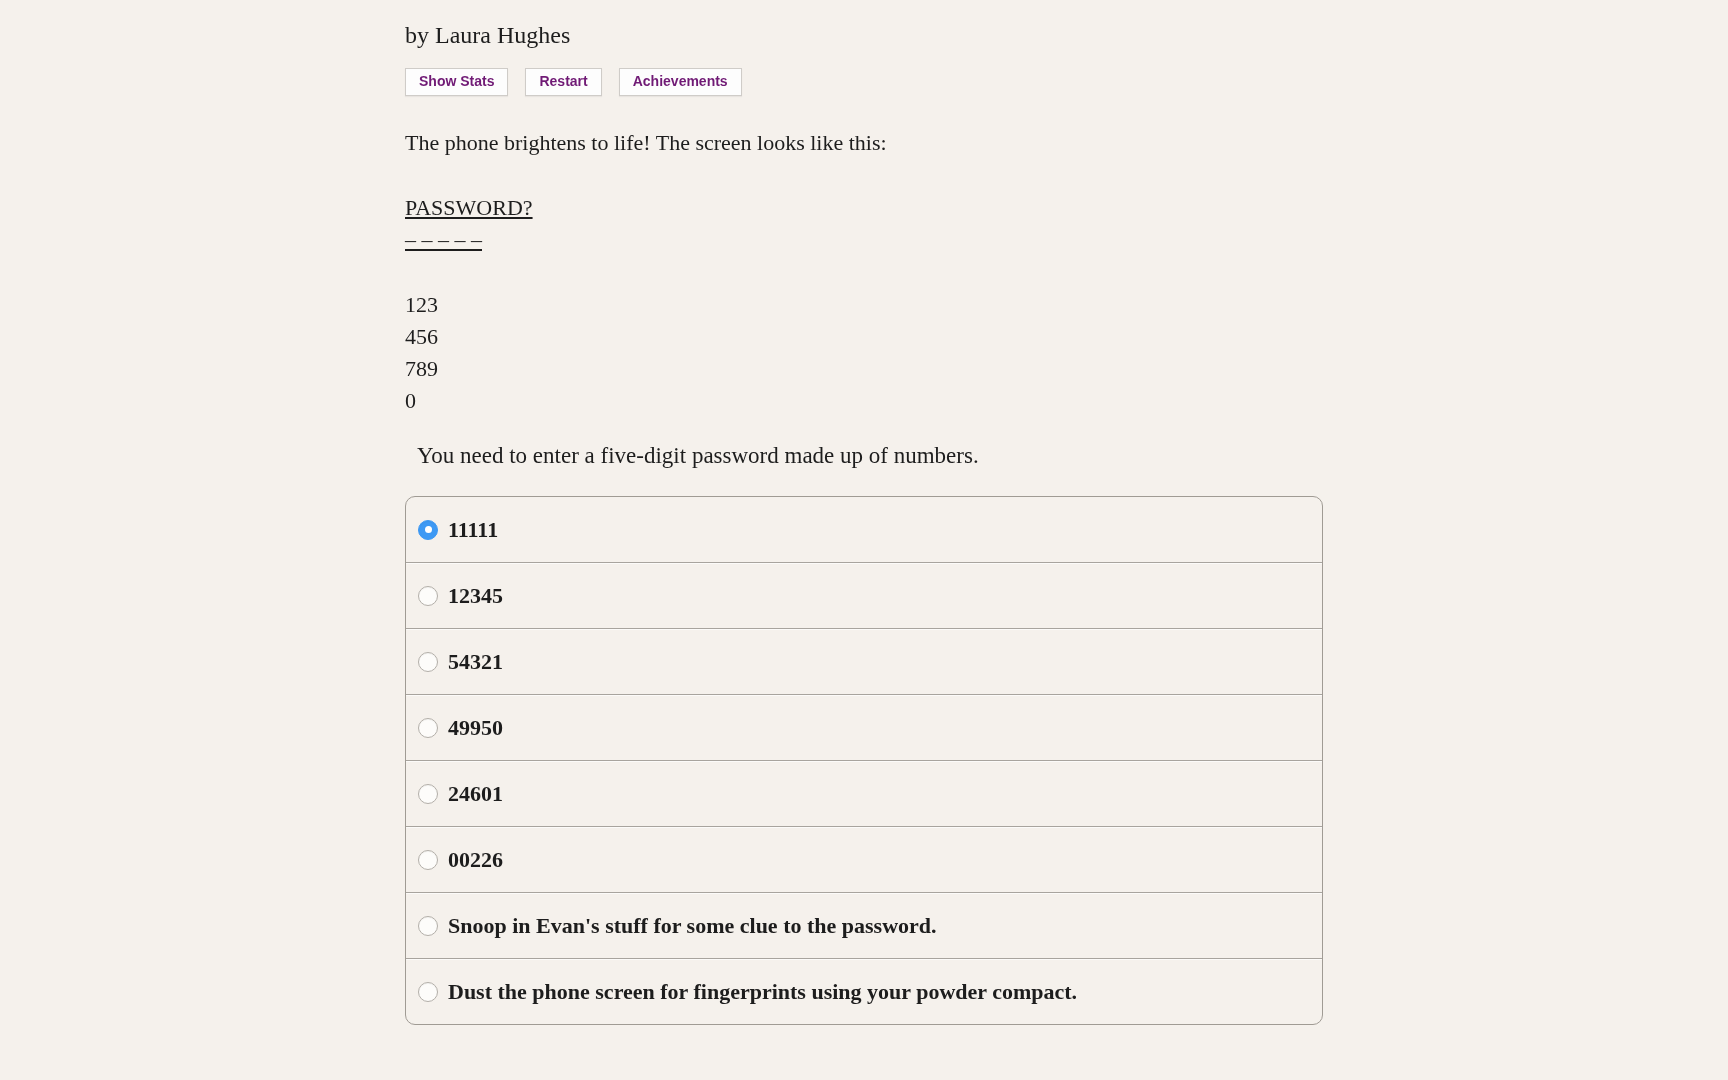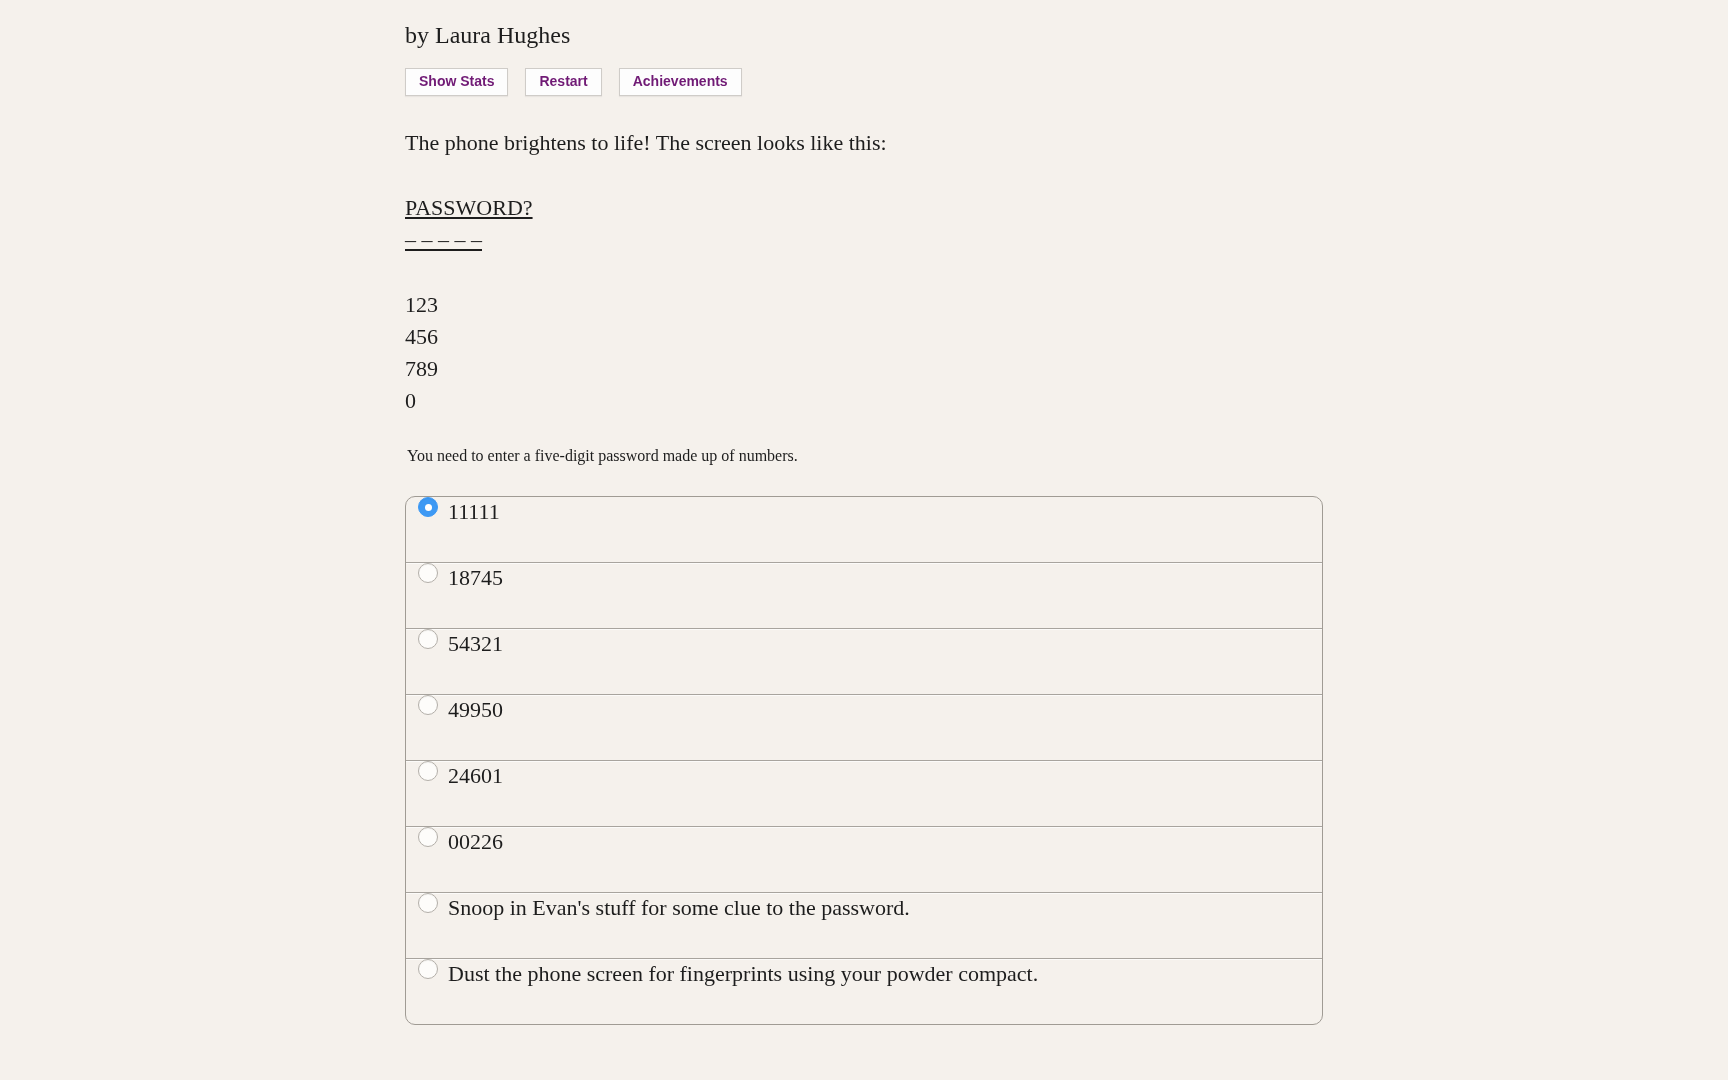--- a/index.html
+++ b/index.html
@@ -60,37 +60,39 @@
     line-height: 32px;
     margin: 0 0 33px 0;
     text-decoration: underline;
   }
   .keypad {
     font-size: 22px;
     line-height: 32px;
     margin: 0 0 23px 0;
   }
   .instruction {
-    font-size: 16px;
+    font-size: 23px;
     line-height: 32px;
-    margin: 0 0 24px 2px;
+    margin: 0 0 24px 12px;
   }
   .choice-box {
     border: 1px solid #a09b94;
     border-radius: 10px;
     width: 918px;
     box-sizing: border-box;
     overflow: hidden;
     background: #f5f1ec;
   }
   .choice-row {
     display: flex;
+    align-items: center;
     height: 65px;
     padding-left: 12px;
     cursor: pointer;
+    font-weight: bold;
   }
   .choice-row + .choice-row {
     border-top: 1px solid #a8a49e;
     box-shadow: inset 0 1px 0 rgba(255,255,255,0.7);
   }
   .radio {
     flex: 0 0 auto;
     width: 20px;
     height: 20px;
     border-radius: 50%;
@@ -151,21 +153,21 @@
 
   <p class="instruction">You need to enter a five-digit password made up of numbers.</p>
 
   <div class="choice-box" id="choice-box">
       <div class="choice-row selected">
     <span class="radio"></span>
     <span class="choice-label">11111</span>
   </div>
       <div class="choice-row">
     <span class="radio"></span>
-    <span class="choice-label">18745</span>
+    <span class="choice-label">12345</span>
   </div>
       <div class="choice-row">
     <span class="radio"></span>
     <span class="choice-label">54321</span>
   </div>
       <div class="choice-row">
     <span class="radio"></span>
     <span class="choice-label">49950</span>
   </div>
       <div class="choice-row">

